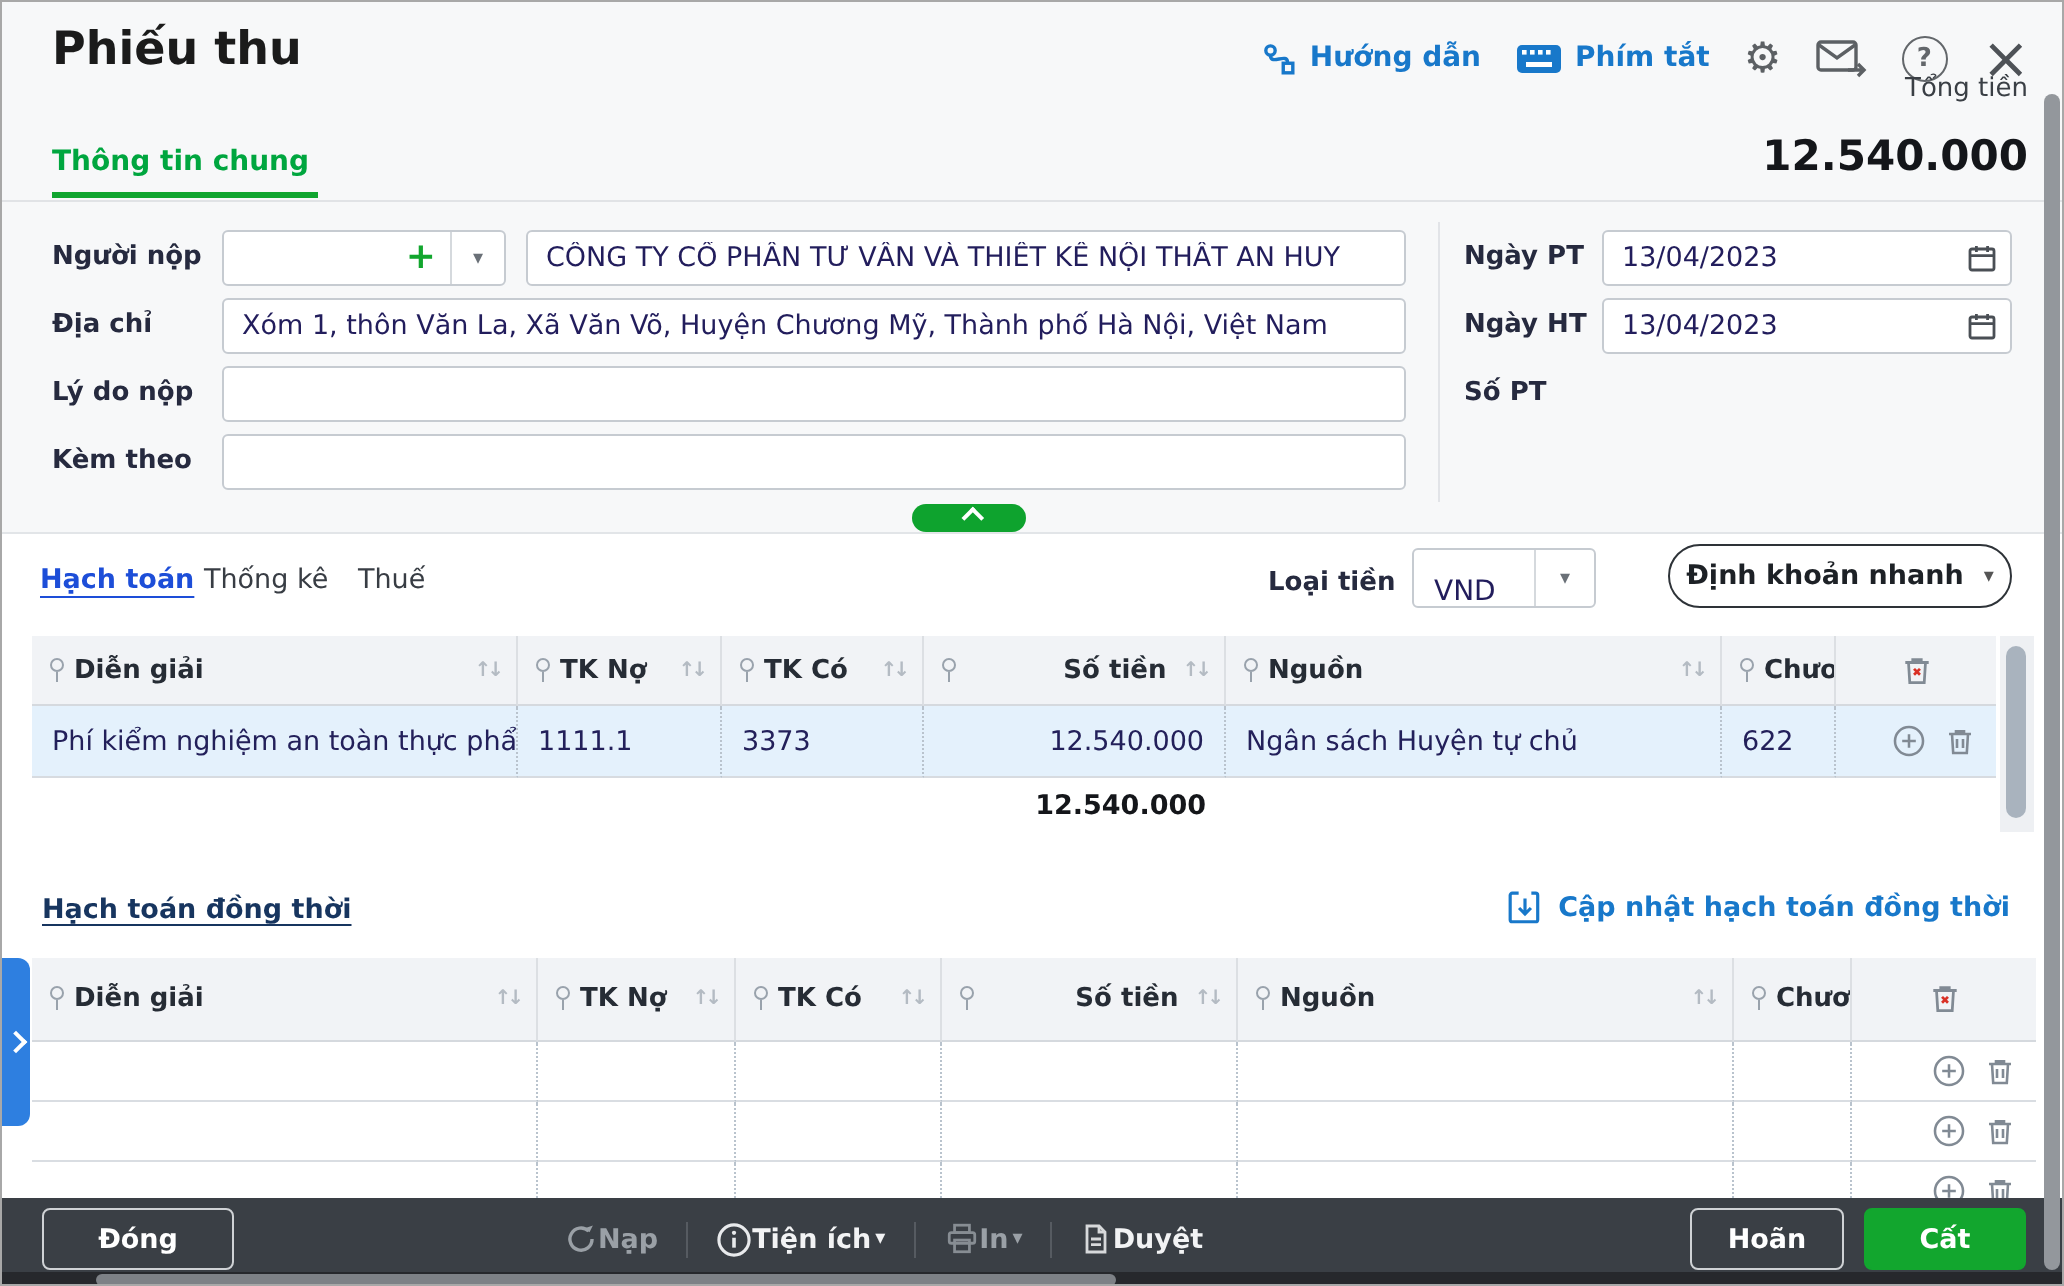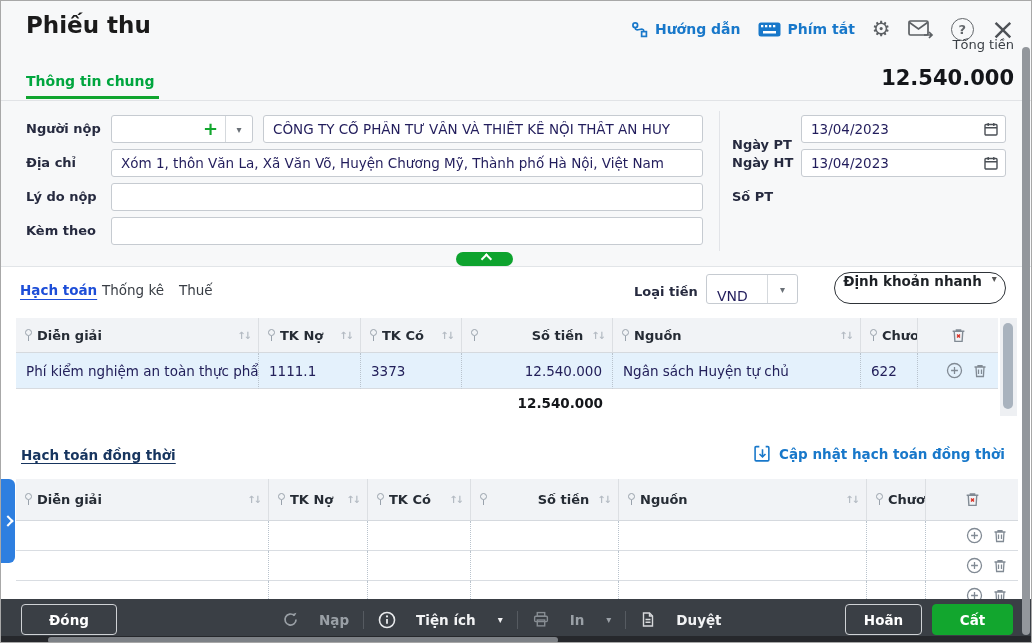--- a/index.html
+++ b/index.html
@@ -37,21 +37,21 @@
   .chev.right{border-width:2px 2px 0 0;transform:rotate(45deg);}
   
   .dtab{position:absolute;top:281px;font-size:13.5px;color:#383d44;}
   .dtab.active{color:#1d4ed8;font-weight:600;text-decoration:underline;text-underline-offset:4px;}
   .cur-lbl{position:absolute;left:633px;top:283px;font-size:13px;font-weight:bold;color:#262a3f;}
   .cur-sel{position:absolute;left:705px;top:273px;width:92px;height:30px;border:1px solid #c6cbd1;border-radius:3px;
            background:#fff;display:flex;align-items:center;box-sizing:border-box;}
   .cur-sel .val{padding-left:10px;font-size:14px;color:#221d5c;margin-top:13px;}
   .cur-sel .dd{margin-left:auto;width:29px;align-self:stretch;border-left:1px solid #d5d9dd;display:flex;align-items:center;justify-content:center;color:#6a7077;font-size:10px;}
   .quick{position:absolute;left:833px;top:271px;width:172px;height:32px;border:1.3px solid #2e3338;border-radius:17px;
-         background:#fff;display:flex;justify-content:center;gap:10px;font-size:13.5px;font-weight:bold;color:#1d2126;box-sizing:border-box;}
+         background:#fff;display:flex;align-items:center;justify-content:center;gap:10px;font-size:13.5px;font-weight:bold;color:#1d2126;box-sizing:border-box;}
   .quick .dd{color:#555;font-size:10px;}
   
   .grid{display:grid;}
   .t1 .grid{grid-template-columns:243px 102px 101px 151px 248px 57px 80px;}
   .t2 .grid{grid-template-columns:253px 99px 103px 148px 248px 59px 92px;}
   .t1{position:absolute;left:15px;top:317px;width:982px;}
   .t2{position:absolute;left:15px;top:478px;width:1002px;}
   .th{display:flex;align-items:center;background:#f1f3f6;border-right:1px solid #dcdfe3;border-bottom:1px solid #d5d9de;
       padding:0 8px;font-size:13px;font-weight:bold;color:#262c35;overflow:hidden;white-space:nowrap;box-sizing:border-box;}
   .t1 .th{height:35px;}
@@ -79,21 +79,21 @@
   .sidetab{position:absolute;left:0;top:478px;width:14px;height:84px;background:#2e7fe0;border-radius:0 6px 6px 0;
            display:flex;align-items:center;justify-content:center;z-index:5;}
   
   .footer{position:absolute;left:0;top:598px;right:0;height:37px;background:#3a3f45;z-index:10;}
   .bstrip{position:absolute;left:0;top:635px;right:0;height:8px;background:#26282c;z-index:10;}
   .hthumb{position:absolute;left:47px;top:1px;width:510px;height:6px;background:#7d8186;border-radius:3px;}
   .fbtn{position:absolute;top:5px;height:31px;border:1px solid #cfd2d5;border-radius:4px;background:transparent;
         color:#fff;font-size:13.5px;font-weight:bold;display:flex;align-items:center;justify-content:center;box-sizing:border-box;font-family:inherit;}
   .fbtn.save{background:#12a62e;border-color:#12a62e;}
   .fcenter{position:absolute;left:281px;top:5px;height:31px;display:flex;align-items:center;}
-  .fitem{display:flex;align-items:center;gap:20px;font-size:13.5px;font-weight:600;}
+  .fitem{display:flex;align-items:center;gap:0;font-size:13.5px;font-weight:600;}
   .fitem.dim{color:#9aa0a6;}
   .fitem.lit{color:#f2f3f4;}
   .fsep{width:1px;height:18px;background:#565b61;margin:0 14px;}
   .fdd{font-size:10px;margin-left:2px;}
   
   .pin{position:relative;width:9px;height:13px;flex:none;}
   .pin::before{content:"";position:absolute;left:1px;top:0;width:5px;height:5px;border:1.4px solid #99a2ac;border-radius:50%;}
   .pin::after{content:"";position:absolute;left:4px;top:7px;width:1.4px;height:5px;background:#99a2ac;}
   svg{flex:none;}
 </style>
@@ -157,21 +157,21 @@
   <input class="inp" style="left: 110px; top: 148px; width: 592px;" value="Xóm 1, thôn Văn La, Xã Văn Võ, Huyện Chương Mỹ, Thành phố Hà Nội, Việt Nam">
 
   <div class="flabel" style="left:25px;top:188px;">Lý do nộp</div>
   <input class="inp" style="left: 110px; top: 182px; width: 592px;" value="">
 
   <div class="flabel" style="left:25px;top:222px;">Kèm theo</div>
   <input class="inp" style="left: 110px; top: 216px; width: 592px;" value="">
 
   <div class="vdiv"></div>
 
-  <div class="flabel" style="left:731px;top:136px;">Ngày PT</div>
+  <div class="flabel" style="left:731px;top:120px;">Ngày PT</div>
   <div style="position:absolute;left:800px;top:114px;width:205px;height:28px;">
     <input class="inp" style="left: 0px; top: 0px; width: 205px;" value="13/04/2023">
     <span class="calico">
       <svg width="16" height="16" viewBox="0 0 16 16">
           <rect x="2" y="3.5" width="12" height="10.5" rx="1" fill="none" stroke="#4a4f55" stroke-width="1.4"></rect>
           <path d="M2 6.8 h12 M5.2 2 v3 M10.8 2 v3" stroke="#4a4f55" stroke-width="1.4" fill="none"></path>
         </svg>
     </span>
   </div>
 

